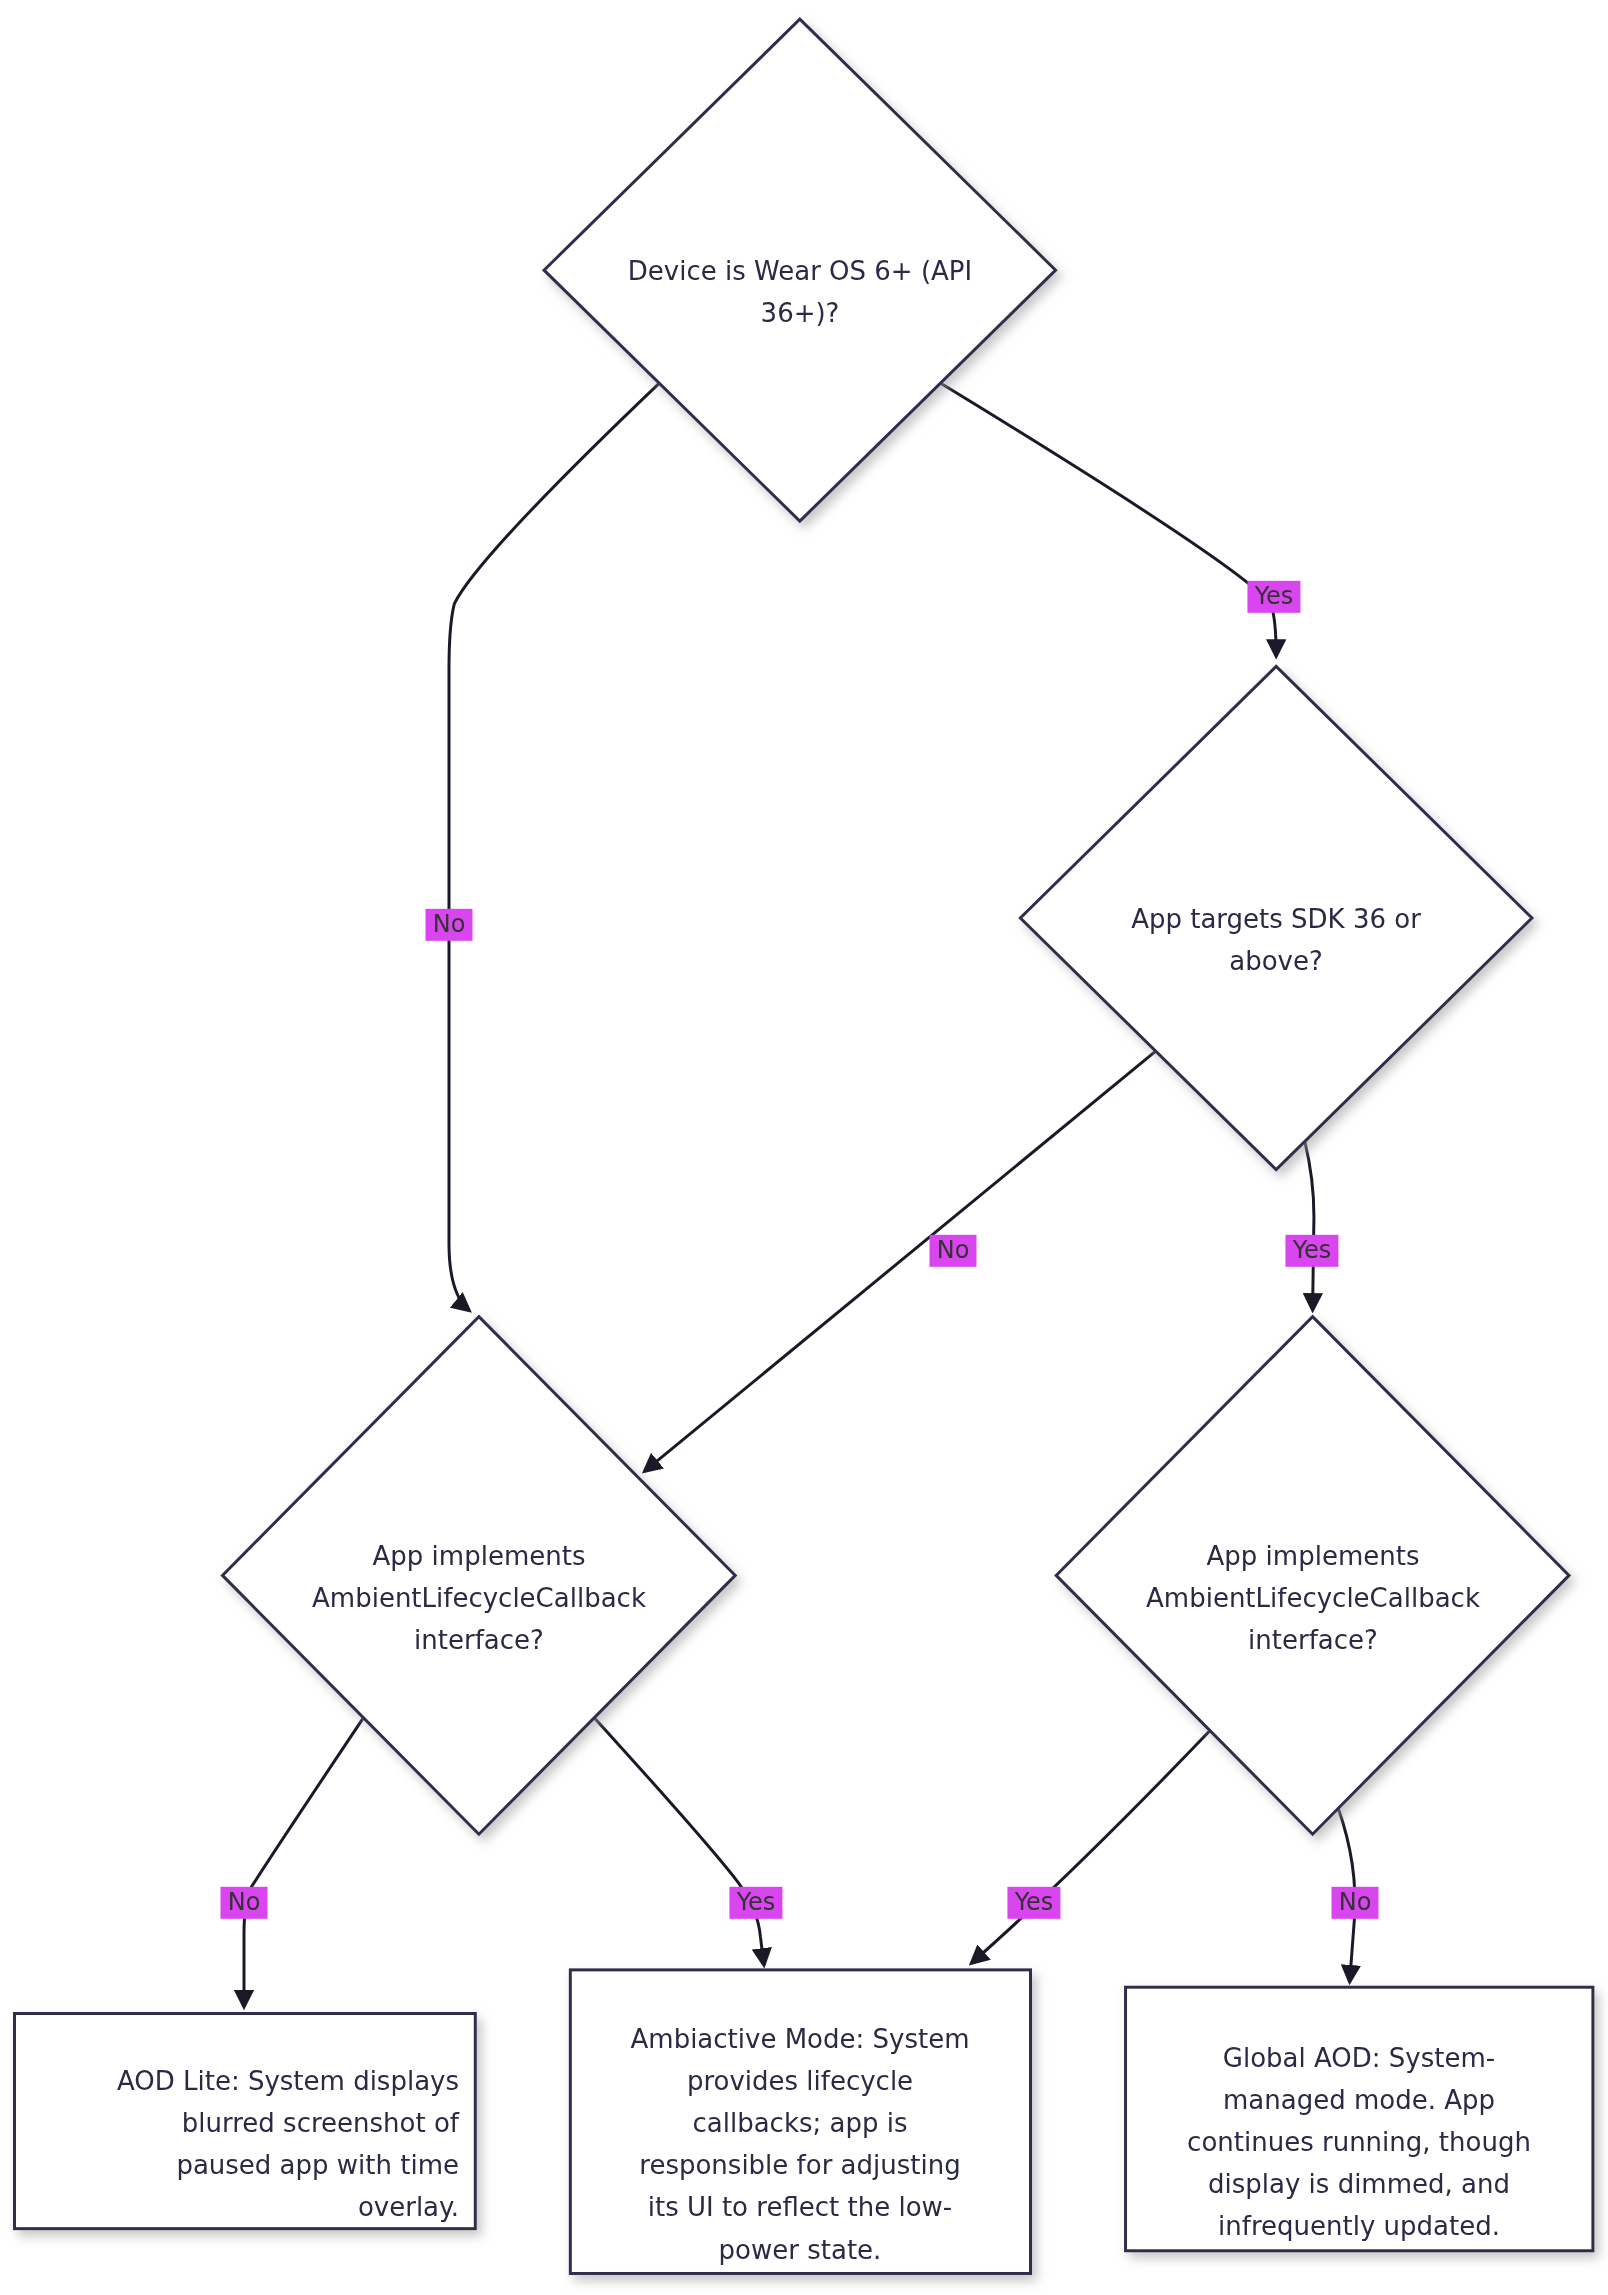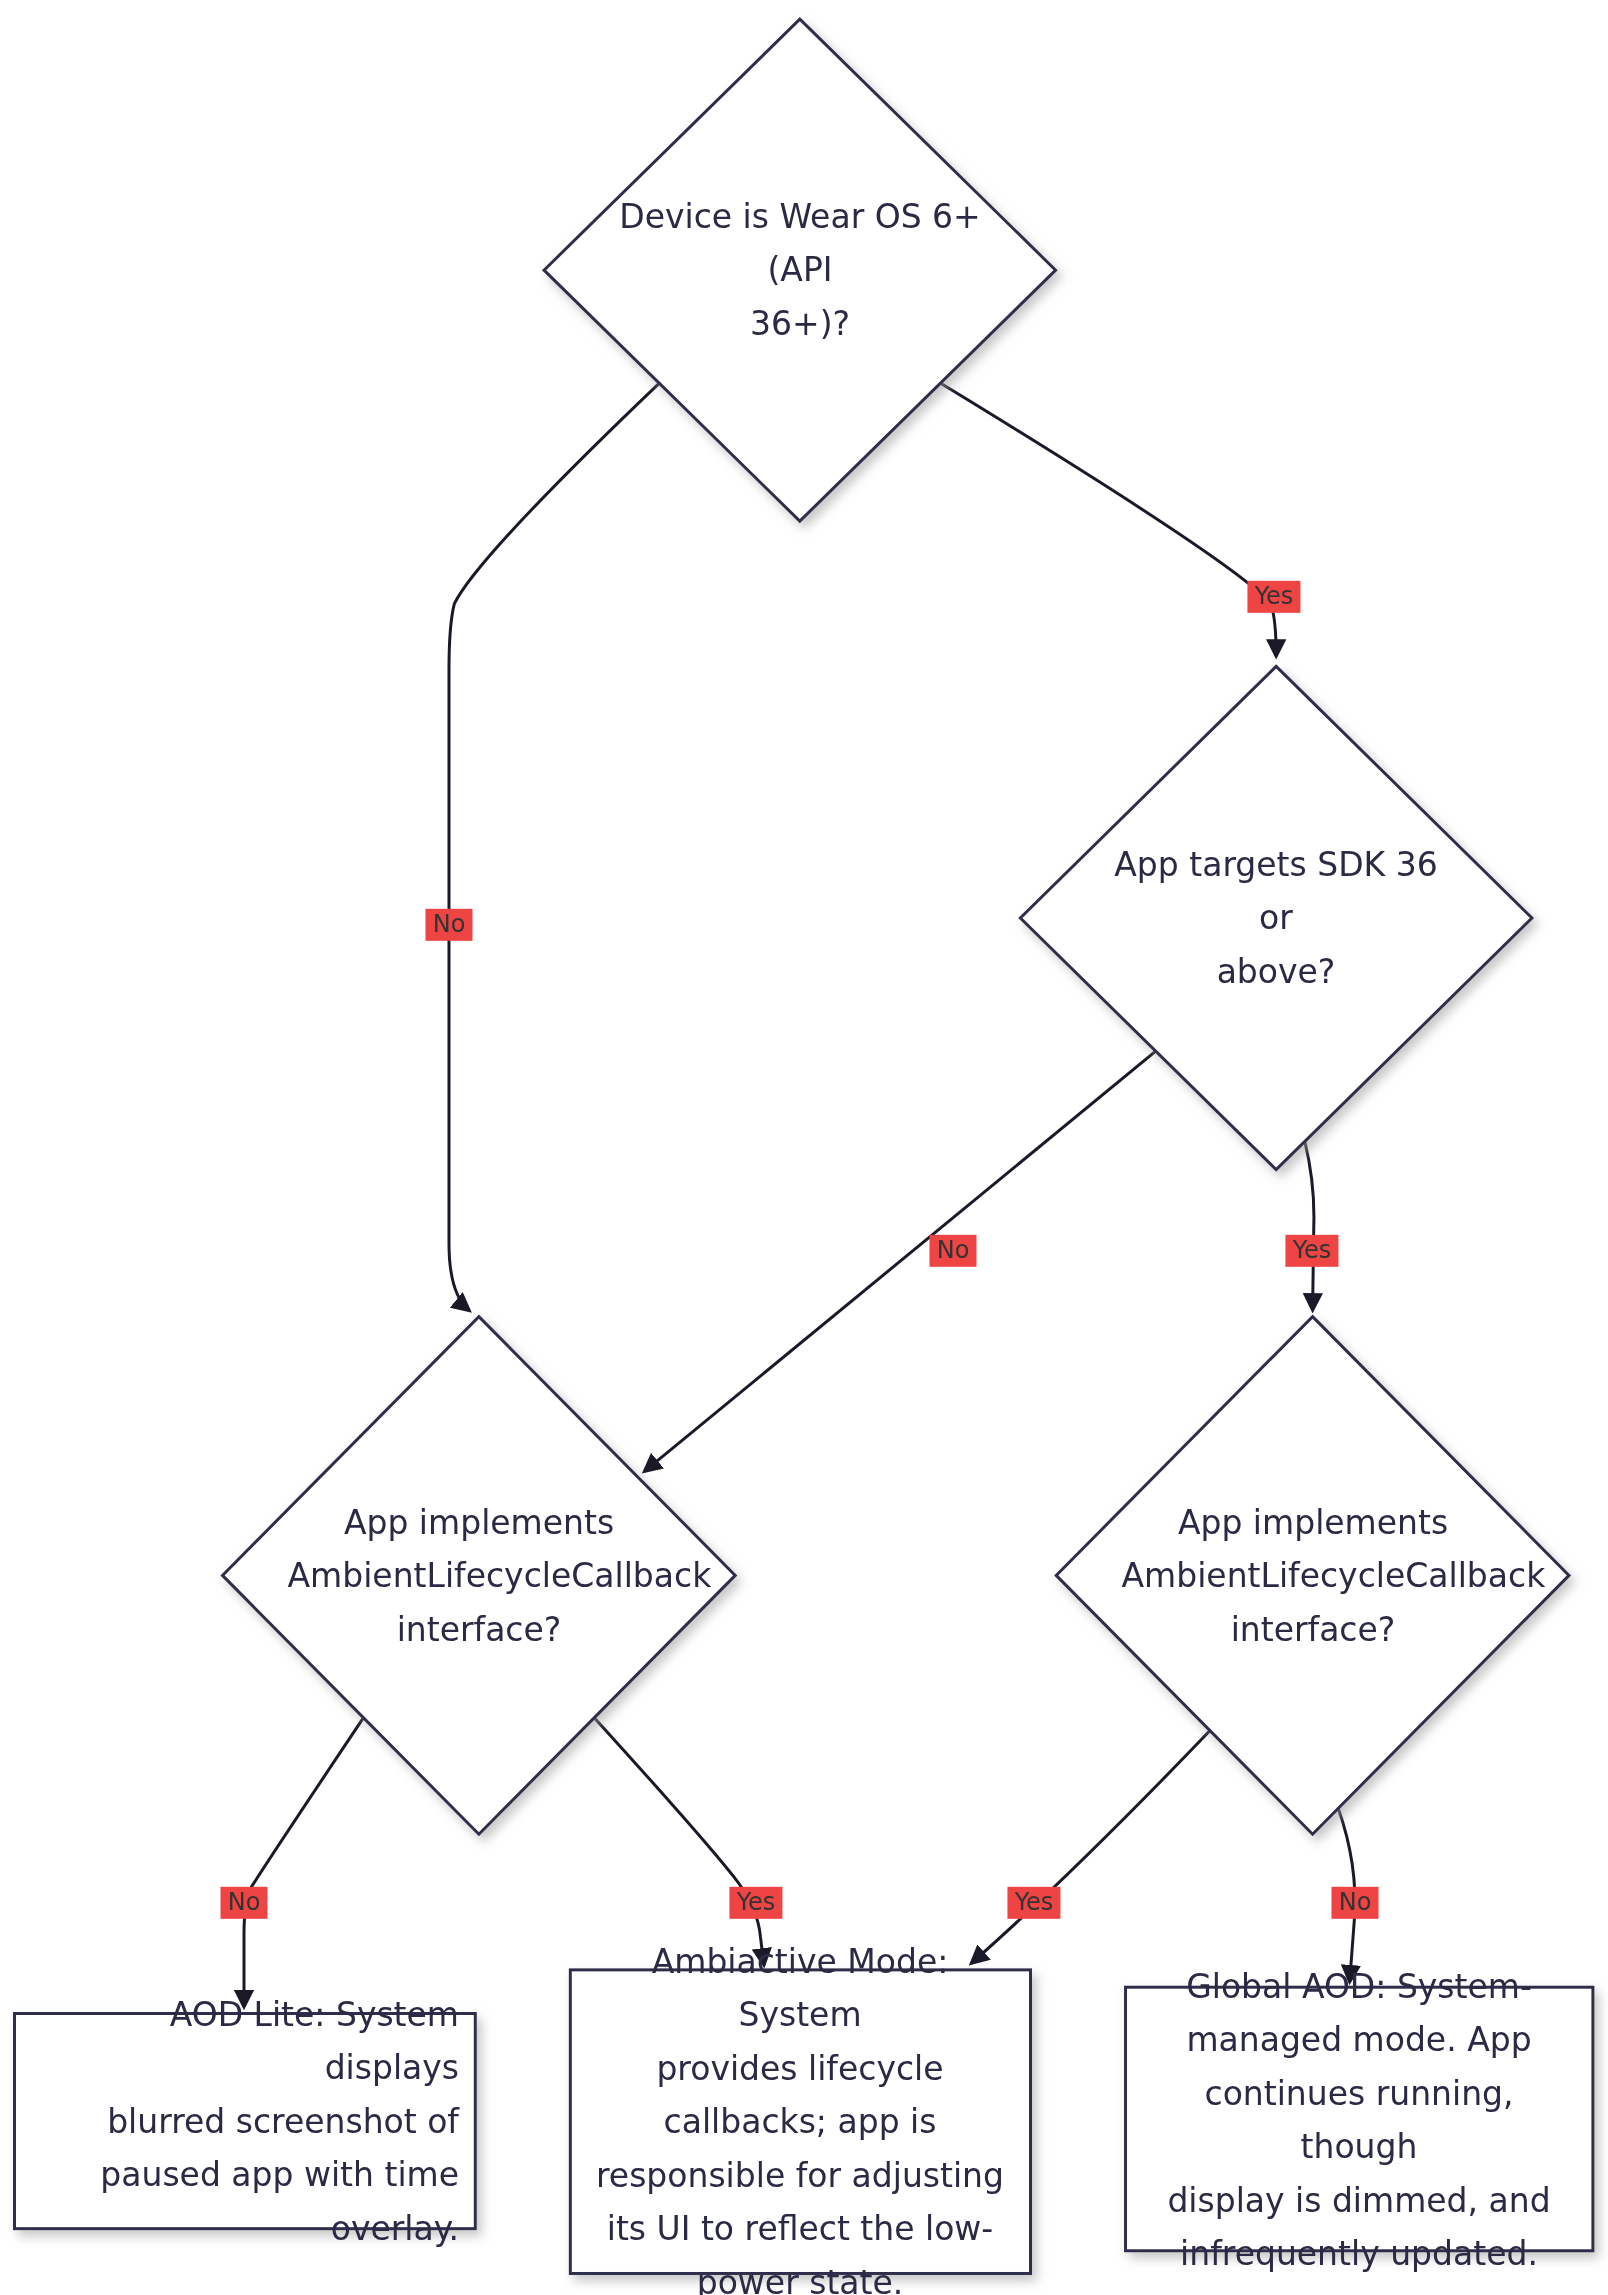--- a/index.html
+++ b/index.html
@@ -22,29 +22,30 @@
   .canvas > svg {
     position: absolute;
     left: 0;
     top: 0;
   }
   .node-label {
     position: absolute;
     transform: translate(-50%, -50%);
     text-align: center;
     white-space: pre-line;
-    font-size: 33px;
+    font-size: 26px;
     line-height: 1.62;
     color: #2a2a44;
     pointer-events: none;
+    margin-top: 22px;
   }
   .edge-label {
     position: absolute;
     transform: translate(-50%, -50%);
-    background: #ef4444;
+    background: #d946ef;
     color: #333333;
     font-size: 24px;
     line-height: 1.15;
     padding: 2.4px 7.2px;
     pointer-events: none;
   }
   .shape {
     fill: #ffffff;
     stroke: #2e2e4c;
     stroke-width: 5;

